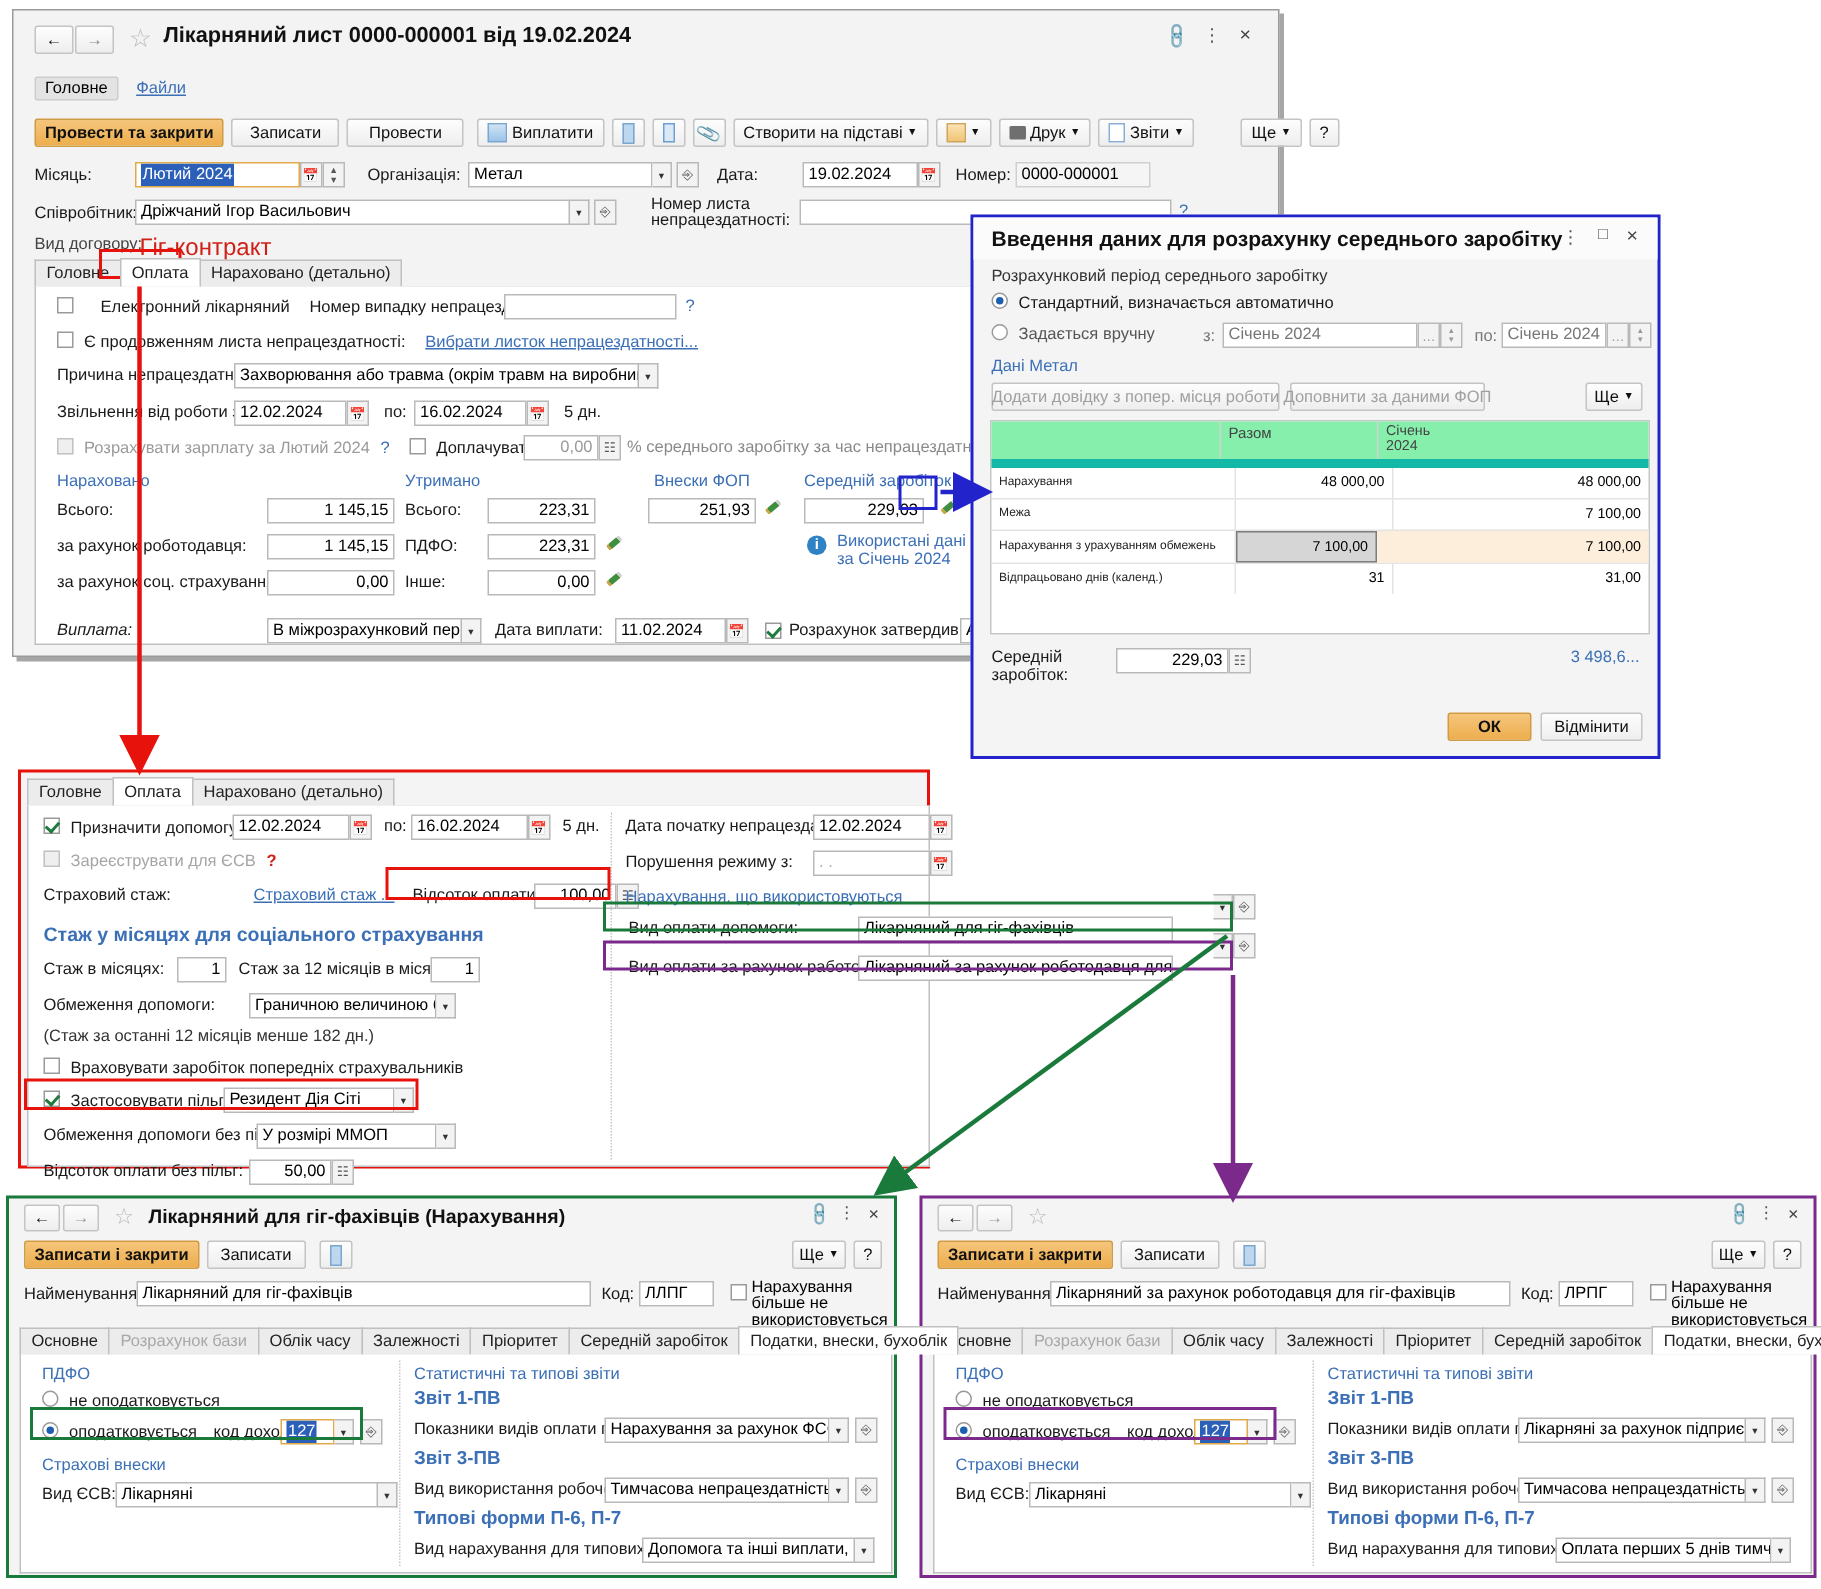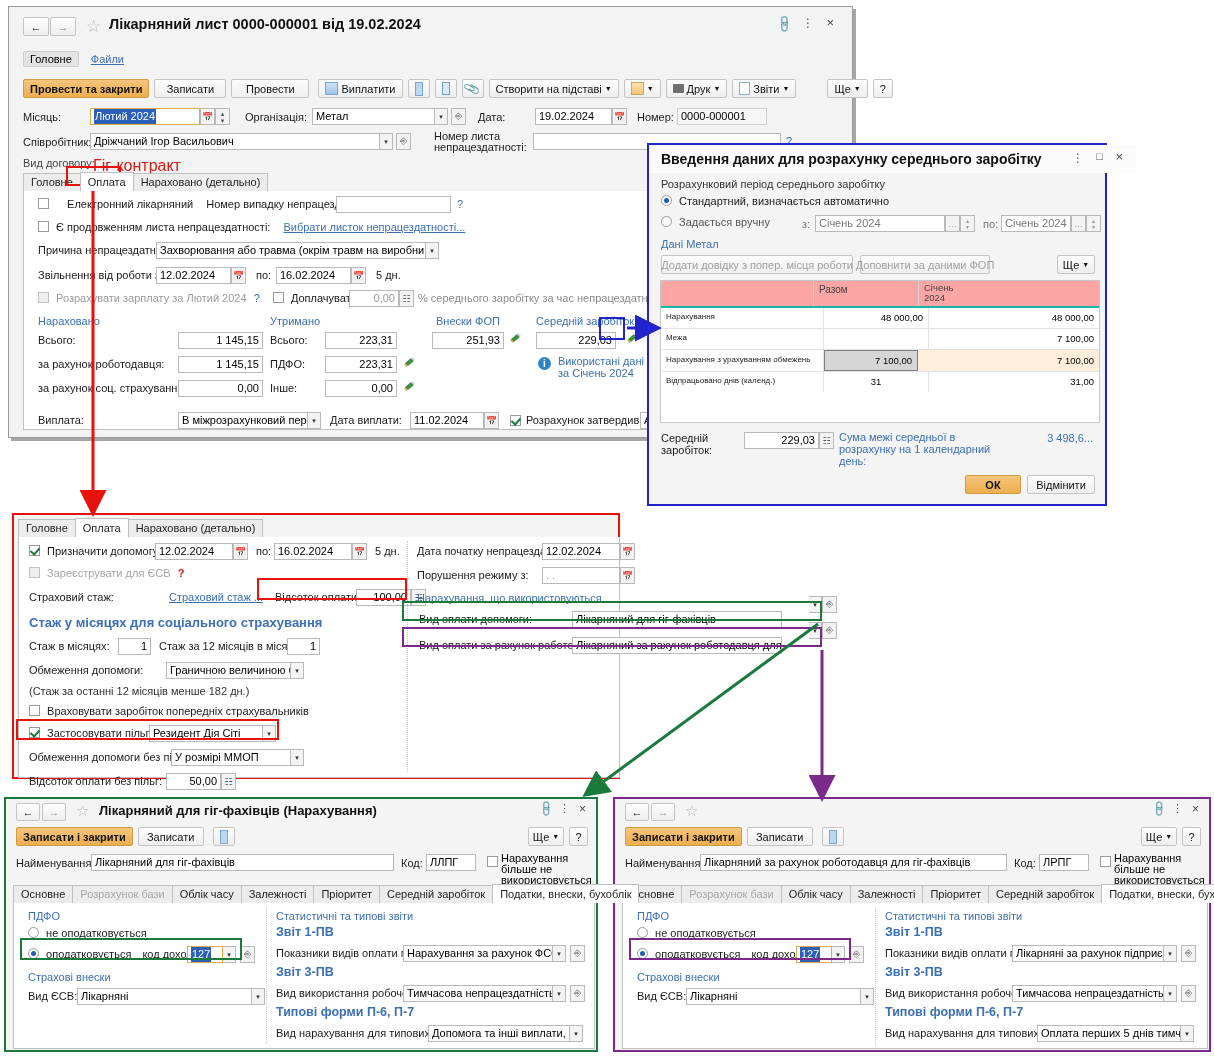--- a/index.html
+++ b/index.html
@@ -223,35 +223,35 @@
 
       <span class="lbl" style="position:absolute;left:0;top:67px;">за рахунок соц. страхування:</span>
       <span class="fld r" style="position:absolute;left:140px;top:65px;width:85px;">0,00</span>
       <span class="lbl" style="position:absolute;left:232px;top:67px;">Інше:</span>
       <span class="fld r" style="position:absolute;left:287px;top:65px;width:72px;">0,00</span>
       <span class="pencil" style="position:absolute;left:366px;top:67px;"></span>
 
       <span style="position:absolute;left:500px;top:42px;width:13px;height:13px;border-radius:50%;background:#2f83c5;color:#fff;font-size:10px;font-weight:bold;text-align:center;line-height:13px;">i</span>
       <span style="position:absolute;left:520px;top:40px;width:160px;color:#3b6fb6;font-size:11px;line-height:12px;">Використані дані про заробіток за Січень 2024</span>
 
-      <span class="lbl" style="position:absolute;left:0;top:99px;">Виплата:</span>
+      <span class="lbl" style="position:absolute;left:0;top:99px;font-style:italic;">Виплата:</span>
       <span class="fld" style="position:absolute;left:140px;top:97px;width:130px;">В міжрозрахунковий період</span>
       <span class="drop" style="position:absolute;left:270px;top:97px;">▾</span>
       <span class="lbl" style="position:absolute;left:292px;top:99px;">Дата виплати:</span>
       <span class="fld" style="position:absolute;left:372px;top:97px;width:74px;">11.02.2024</span>
       <span class="btnsq" style="position:absolute;left:446px;top:97px;">📅</span>
       <span class="chk on" style="position:absolute;left:472px;top:100px;"></span>
       <span class="lbl" style="position:absolute;left:488px;top:99px;">Розрахунок затвердив</span>
       <span class="fld" style="position:absolute;left:602px;top:97px;width:88px;">Адміненко</span>
     </div>
   </div>
 </div>
 
 <div class="win" style="left:647px;top:143px;width:460px;height:363px;border:2px solid #2323cc;background:#f4f4f4;">
-  <div style="position:absolute;left:0;top:0;width:100%;height:28px;background:#fbfbfb;padding-left:31px;">
+  <div style="position:absolute;left:0;top:0;width:100%;height:28px;background:#fbfbfb;">
     <span style="position:absolute;left:12px;top:6px;font-size:14px;font-weight:bold;color:#111;white-space:nowrap;">Введення даних для розрахунку середнього заробітку</span>
     <span style="position:absolute;right:52px;top:6px;font-size:12px;color:#555;">⋮</span>
     <span style="position:absolute;right:33px;top:5px;font-size:11px;color:#555;">□</span>
     <span style="position:absolute;right:13px;top:4px;font-size:13px;color:#444;">×</span>
   </div>
 
   <span style="position:absolute;left:12px;top:33px;font-size:11px;color:#333;">Розрахунковий період середнього заробітку</span>
 
   <div style="position:absolute;left:12px;top:50px;">
     <span class="radio on"></span>
@@ -274,21 +274,21 @@
   <span class="lnk" style="position:absolute;left:12px;top:93px;text-decoration:none;">Дані Метал</span>
 
   <div class="tbtn" style="position:absolute;left:12px;top:110px;width:192px;justify-content:center;color:#a0a0a0;">Додати довідку з попер. місця роботи</div>
   <div class="tbtn" style="position:absolute;left:211px;top:110px;width:130px;justify-content:center;color:#a0a0a0;">Доповнити за даними ФОП</div>
   <div class="tbtn" style="position:absolute;right:10px;top:110px;width:38px;justify-content:center;">
     <span>Ще</span>
     <span style="font-size:7px;">▼</span>
   </div>
 
   <div style="position:absolute;left:11px;top:135px;width:438px;height:141px;background:#fff;border:1px solid #c6c6c6;">
-    <div style="display:flex;height:25px;border-bottom:2px solid #14b8a6;background:#fca5a5;">
+    <div style="display:flex;height:25px;border-bottom:6px solid #14b8a6;background:#86efac;">
       <div style="width:152px;border-right:1px solid #d2d2d2;"></div>
       <div style="width:94px;border-right:1px solid #d2d2d2;padding:3px 5px;font-size:10px;color:#444;">Разом</div>
       <div style="flex:1;padding:2px 5px;font-size:9.5px;color:#444;line-height:10px;">Січень<br>2024</div>
     </div>
     <div style="display:flex;height:20px;border-bottom:1px solid #e3e3e3;">
       <div style="width:152px;border-right:1px solid #e3e3e3;padding:4px 5px;font-size:8px;color:#222;">Нарахування</div>
       <div style="width:94px;border-right:1px solid #e3e3e3;padding:4px 5px;font-size:9.5px;text-align:right;">48 000,00</div>
       <div style="flex:1;padding:4px 5px;font-size:9.5px;text-align:right;">48 000,00</div>
     </div>
     <div style="display:flex;height:20px;border-bottom:1px solid #e3e3e3;">
@@ -296,29 +296,28 @@
       <div style="width:94px;border-right:1px solid #e3e3e3;padding:4px 5px;font-size:9.5px;text-align:right;"></div>
       <div style="flex:1;padding:4px 5px;font-size:9.5px;text-align:right;">7 100,00</div>
     </div>
     <div style="display:flex;height:21px;border-bottom:1px solid #e3e3e3;">
       <div style="width:152px;border-right:1px solid #e3e3e3;padding:5px 5px;font-size:8px;color:#222;">Нарахування з урахуванням обмежень</div>
       <div style="width:94px;border:1px solid #7d7d7d;background:#d6d6d6;padding:4px 5px;font-size:9.5px;text-align:right;box-sizing:border-box;">7 100,00</div>
       <div style="flex:1;background:#fdeedc;padding:5px 5px;font-size:9.5px;text-align:right;">7 100,00</div>
     </div>
     <div style="display:flex;height:20px;">
       <div style="width:152px;border-right:1px solid #e3e3e3;padding:4px 5px;font-size:8px;color:#222;">Відпрацьовано днів (календ.)</div>
-      <div style="width:94px;border-right:1px solid #e3e3e3;padding:4px 5px;font-size:9.5px;text-align:center;">31</div>
+      <div style="width:94px;border-right:1px solid #e3e3e3;padding:4px 5px;font-size:9.5px;text-align:right;">31</div>
       <div style="flex:1;padding:4px 5px;font-size:9.5px;text-align:right;">31,00</div>
     </div>
   </div>
 
   <span class="lbl" style="position:absolute;left:12px;top:287px;width:70px;white-space:normal;line-height:12px;">Середній заробіток:</span>
   <span class="fld r" style="position:absolute;left:95px;top:287px;width:75px;">229,03</span>
   <span class="btnsq" style="position:absolute;left:170px;top:287px;">☷</span>
-  <span style="position:absolute;left:190px;top:286px;width:160px;font-size:11px;color:#3b6fb6;line-height:12px;">Сума межі середньої в розрахунку на 1 календарний день:</span>
   <span style="position:absolute;right:12px;top:287px;font-size:11px;color:#3b6fb6;">3 498,6...</span>
 
   <div class="tbtn" style="position:absolute;right:84px;bottom:10px;width:56px;justify-content:center;background:linear-gradient(#f5c57c,#edae4d);border-color:#cf9b45;font-weight:bold;">ОК</div>
   <div class="tbtn" style="position:absolute;right:10px;bottom:10px;width:68px;justify-content:center;">Відмінити</div>
 </div>
 
 <div class="win" style="left:12px;top:513px;width:608px;height:266px;border:2px solid #e8120c;background:#f4f4f4;">
 
   <div class="tabs" style="position:absolute;left:4px;top:3px;width:600px;">
     <div class="tab">Головне</div>

